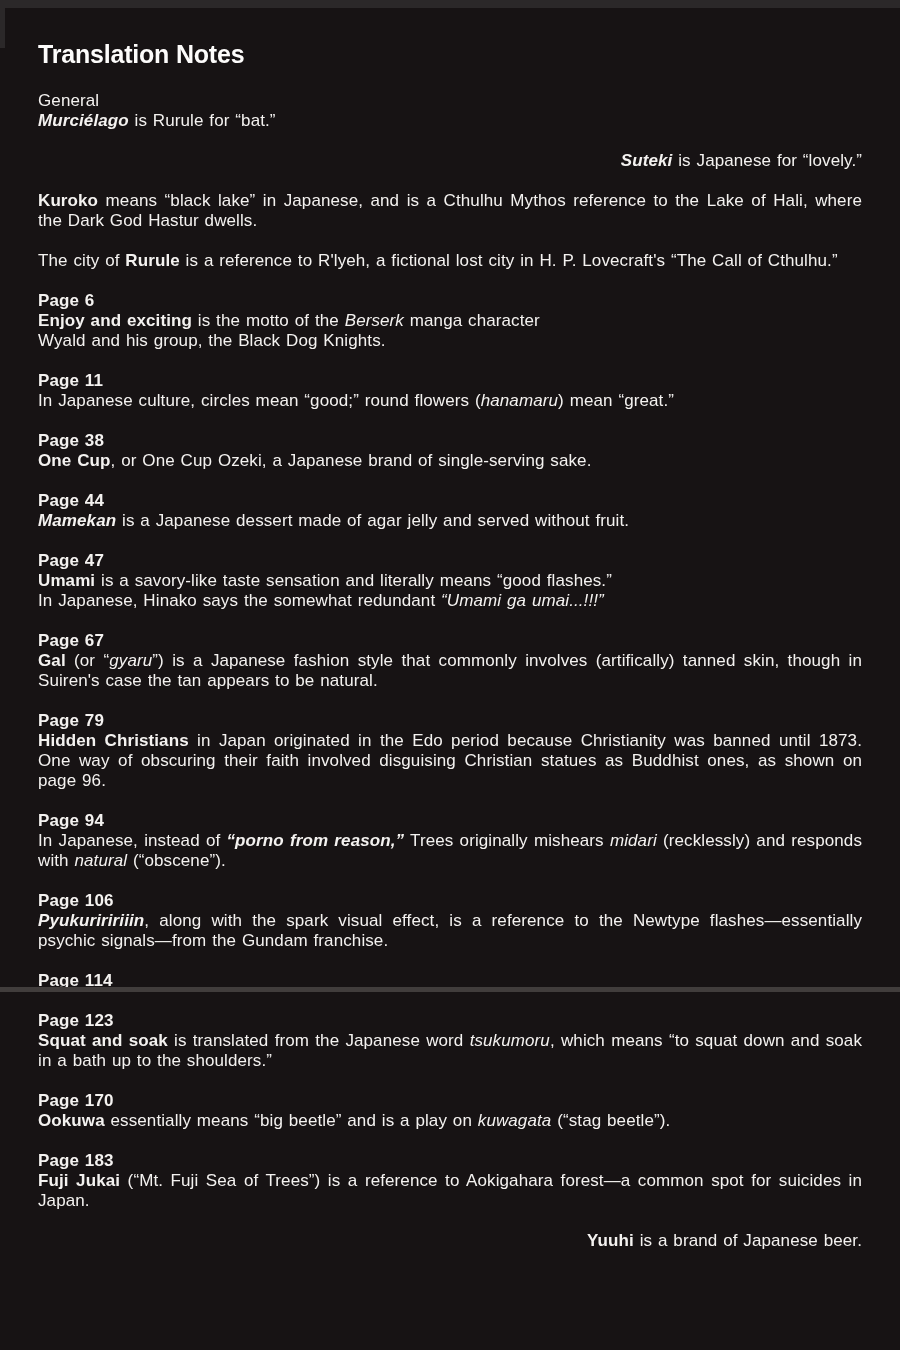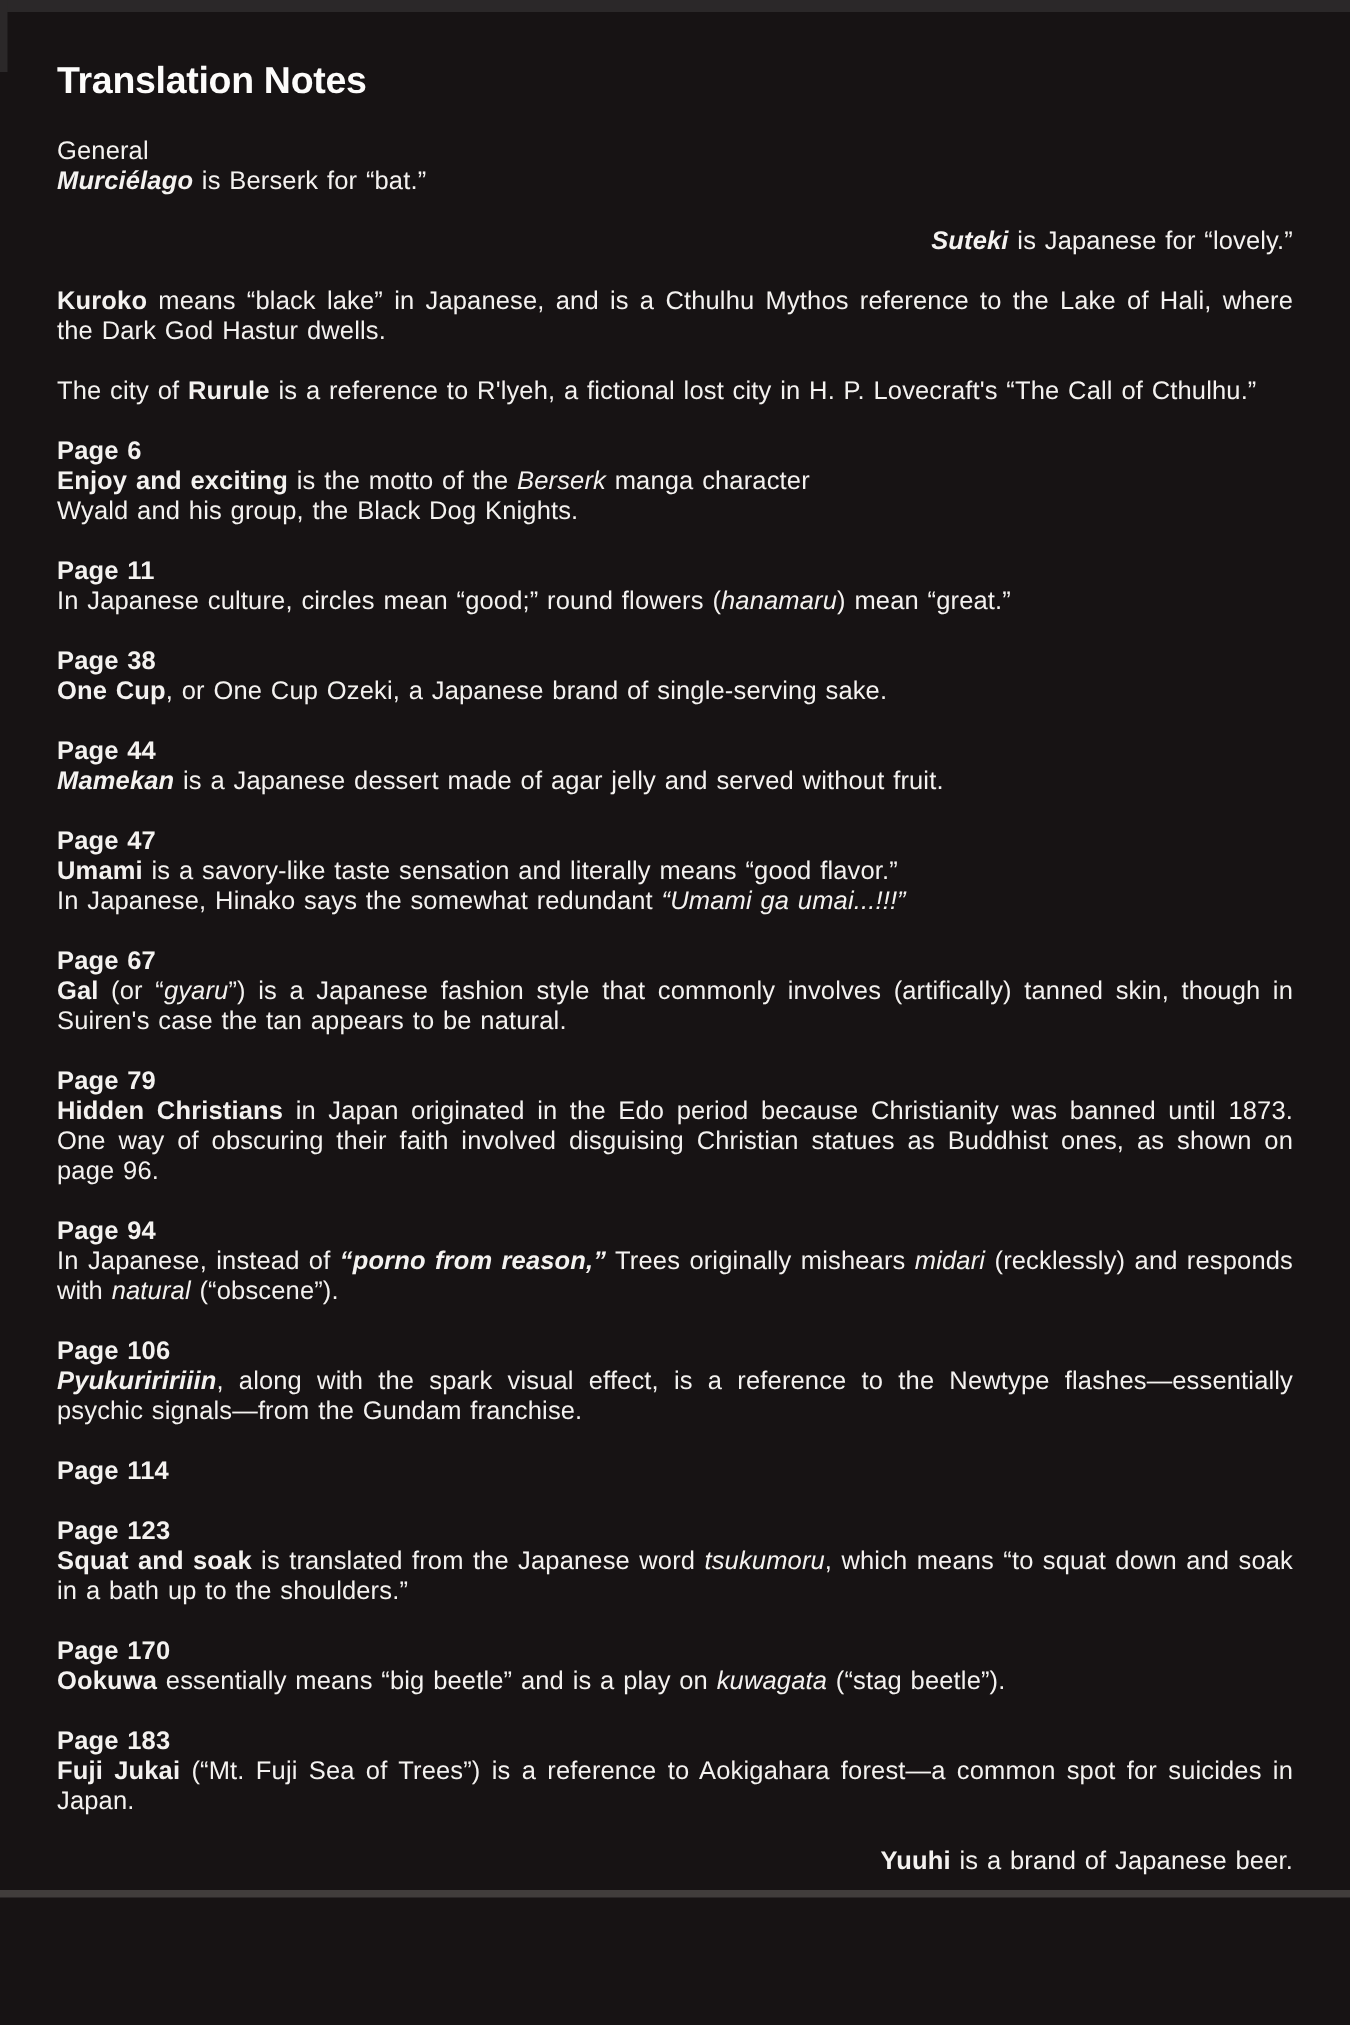--- a/index.html
+++ b/index.html
@@ -9,21 +9,21 @@
   body {
     width: 900px;
     height: 1350px;
     background: #171314;
     font-family: "Liberation Sans", sans-serif;
     overflow: hidden;
   }
   .page {
     position: relative;
     width: 900px;
-    height: 1265px;
+    height: 992px;
     box-sizing: border-box;
     padding: 40px 38px 0 38px;
     background: #171314;
     color: #f4f2f0;
   }
   .edge-strip {
     position: absolute;
     left: 0;
     right: 0;
   }
@@ -62,21 +62,21 @@
 </head>
 <body style="background: rgb(23, 19, 20);">
 
 <div class="page" style="background: rgb(23, 19, 20); color: rgb(244, 242, 240);">
   <div class="edge-strip edge-top" style="background: rgb(43, 40, 41);"></div>
   <div class="edge-left-top" style="background: rgb(43, 40, 41);"></div>
   <h1 class="title" style="color: rgb(253, 252, 251);">Translation Notes</h1>
   <div class="sections">
       <div class="section">
         <div class="heading">General</div>
-        <div class="para"><span class="b i">Murciélago</span><span> is Berserk for “bat.”</span></div>
+        <div class="para"><span class="b i">Murciélago</span><span> is Rurule for “bat.”</span></div>
         <div class="para"><span class="b i">Suteki</span><span> is Japanese for “lovely.”</span></div>
         <div class="para justify"><span class="b ">Kuroko</span><span> means “black lake” in Japanese, and is a Cthulhu Mythos reference to the Lake of Hali, where the Dark God Hastur dwells.</span></div>
         <div class="para justify"><span>The city of </span><span class="b ">Rurule</span><span> is a reference to R'lyeh, a fictional lost city in H. P. Lovecraft's “The Call of Cthulhu.”</span></div>
       </div>
       <div class="section">
         <div class="heading bold">Page 6</div>
         <div class="para"><span class="b ">Enjoy and exciting</span><span> is the motto of the </span><span class="i">Berserk</span><span> manga character</span><br><span>Wyald and his group, the Black Dog Knights.</span></div>
       </div>
       <div class="section">
         <div class="heading bold">Page 11</div>
@@ -85,21 +85,21 @@
       <div class="section">
         <div class="heading bold">Page 38</div>
         <div class="para"><span class="b ">One Cup</span><span>, or One Cup Ozeki, a Japanese brand of single-serving sake.</span></div>
       </div>
       <div class="section">
         <div class="heading bold">Page 44</div>
         <div class="para"><span class="b i">Mamekan</span><span> is a Japanese dessert made of agar jelly and served without fruit.</span></div>
       </div>
       <div class="section">
         <div class="heading bold">Page 47</div>
-        <div class="para"><span class="b ">Umami</span><span> is a savory-like taste sensation and literally means “good flavor.”</span><br><span>In Japanese, Hinako says the somewhat redundant </span><span class="i">“Umami ga umai...!!!”</span></div>
+        <div class="para"><span class="b ">Umami</span><span> is a savory-like taste sensation and literally means “good flashes.”</span><br><span>In Japanese, Hinako says the somewhat redundant </span><span class="i">“Umami ga umai...!!!”</span></div>
       </div>
       <div class="section">
         <div class="heading bold">Page 67</div>
         <div class="para justify"><span class="b ">Gal</span><span> (or “</span><span class="i">gyaru</span><span>”) is a Japanese fashion style that commonly involves (artifically) tanned skin, though in Suiren's case the tan appears to be natural.</span></div>
       </div>
       <div class="section">
         <div class="heading bold">Page 79</div>
         <div class="para justify"><span class="b ">Hidden Christians</span><span> in Japan originated in the Edo period because Christianity was banned until 1873. One way of obscuring their faith involved disguising Christian statues as Buddhist ones, as shown on page 96.</span></div>
       </div>
       <div class="section">

